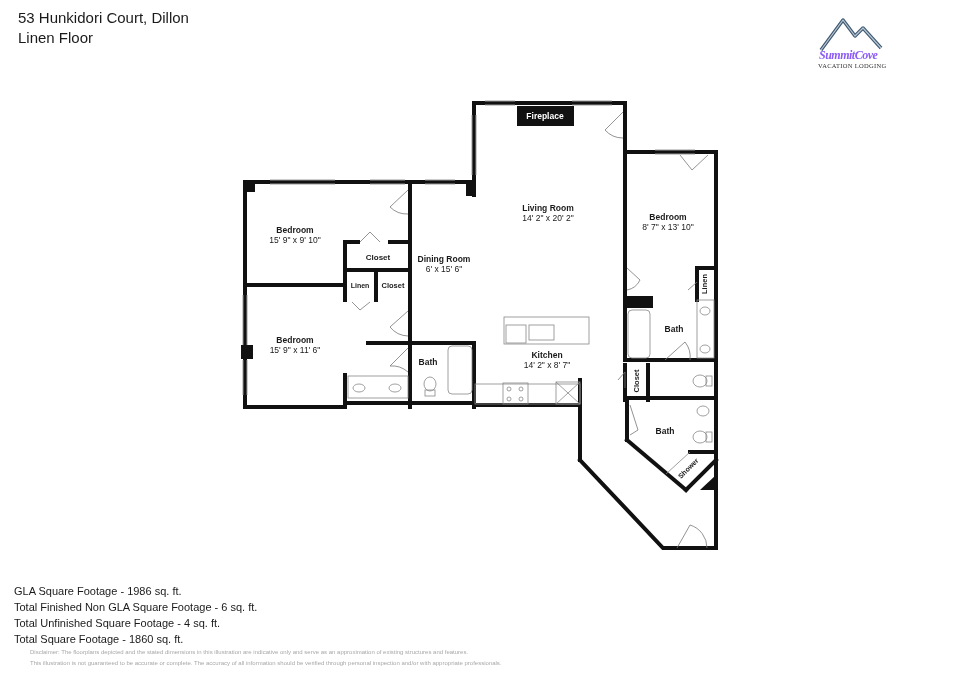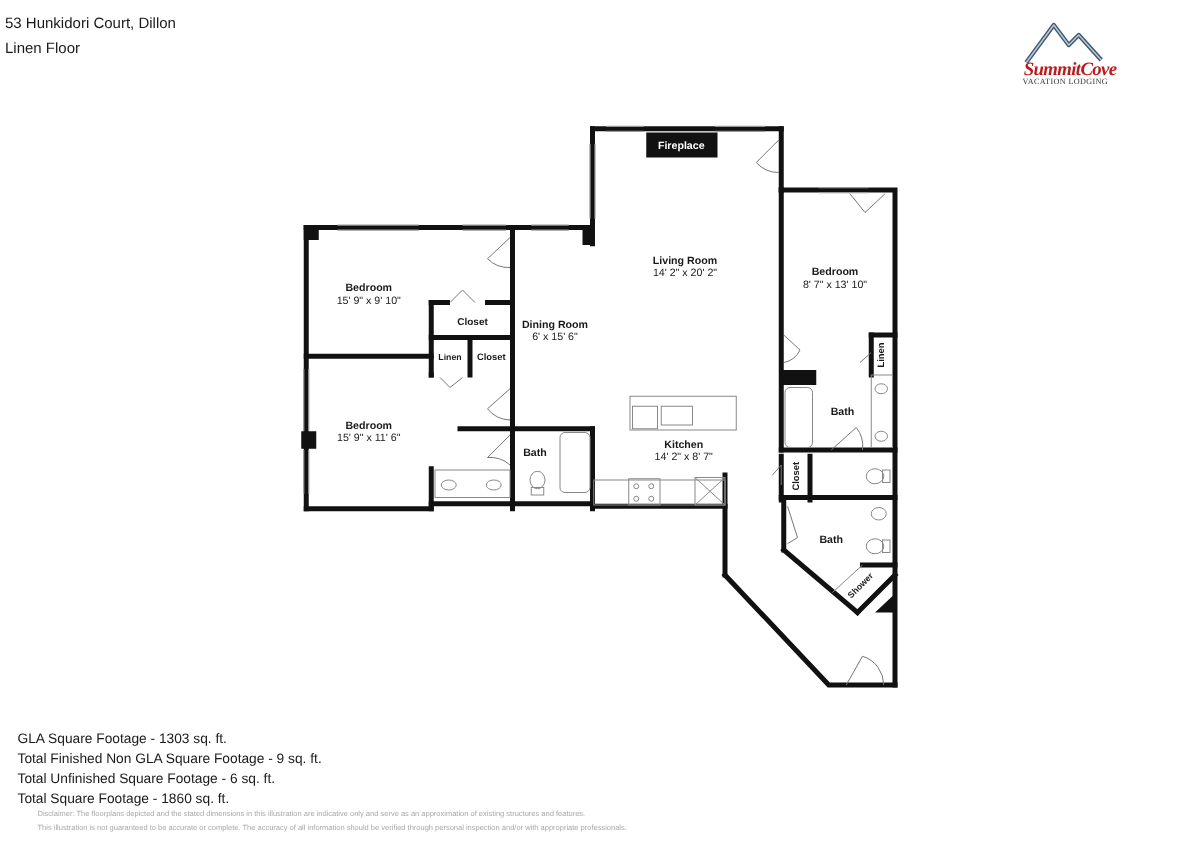--- a/index.html
+++ b/index.html
@@ -1,21 +1,21 @@
 <!DOCTYPE html>
 <html><head>
 <meta charset="utf-8">
 <style>
   html, body { margin:0; padding:0; background:#ffffff; }
   body { width:960px; height:679px; position:relative; overflow:hidden; font-family:"Liberation Sans", sans-serif; color:#1a1a1a; }
-  .hdr { position:absolute; left:4px; font-size:12px; line-height:14px; }
+  .hdr { position:absolute; left:18px; font-size:15px; line-height:14px; }
   #addr { top:11px; }
   #floor { top:31px; }
   .logo { position:absolute; left:815px; top:14px; width:74px; height:58px; }
-  .logo-name { position:absolute; left:4px; top:34px; font-family:"Liberation Serif", serif; font-size:15px; color:#b91c1c; font-weight:bold; letter-spacing:-0.5px; font-style:italic; }
+  .logo-name { position:absolute; left:4px; top:34px; font-family:"Liberation Serif", serif; font-size:12px; color:#8b5cf6; font-weight:bold; letter-spacing:-0.5px; font-style:italic; }
   .logo-sub { position:absolute; left:3px; top:48px; font-family:"Liberation Serif", serif; font-size:6.5px; color:#333; letter-spacing:0.3px; }
   .plan { position:absolute; left:0; top:0; }
   .stats { position:absolute; left:14px; top:583px; font-size:11px; line-height:16px; }
   .disc { position:absolute; left:30px; top:647px; font-size:6px; line-height:10.5px; color:#a8a8a8; }
   .rl { font-family:"Liberation Sans", sans-serif; font-weight:bold; font-size:8.5px; fill:#1a1a1a; }
   .rd { font-family:"Liberation Sans", sans-serif; font-size:8.5px; fill:#1a1a1a; }
   .rs { font-family:"Liberation Sans", sans-serif; font-weight:bold; font-size:8px; fill:#1a1a1a; }
 </style>
 </head>
 <body>
@@ -181,22 +181,22 @@
     <text x="428" y="365" text-anchor="middle" class="rl">Bath</text>
     <text x="674" y="332" text-anchor="middle" class="rl">Bath</text>
     <text x="665" y="434" text-anchor="middle" class="rl">Bath</text>
     <text transform="translate(707 284) rotate(-90)" text-anchor="middle" class="rs" style="font-size:7.5px">Linen</text>
     <text transform="translate(639 381) rotate(-90)" text-anchor="middle" class="rs" style="font-size:7.5px">Closet</text>
     <text transform="translate(690 470) rotate(-45)" text-anchor="middle" class="rs" style="font-size:7px">Shower</text>
   </g>
 </svg>
 
 <div class="stats">
-  <div>GLA Square Footage - 1303 sq. ft.</div>
-  <div>Total Finished Non GLA Square Footage - 9 sq. ft.</div>
-  <div>Total Unfinished Square Footage - 6 sq. ft.</div>
+  <div>GLA Square Footage - 1986 sq. ft.</div>
+  <div>Total Finished Non GLA Square Footage - 6 sq. ft.</div>
+  <div>Total Unfinished Square Footage - 4 sq. ft.</div>
   <div>Total Square Footage - 1860 sq. ft.</div>
 </div>
 
 <div class="disc">
   <div>Disclaimer: The floorplans depicted and the stated dimensions in this illustration are indicative only and serve as an approximation of existing structures and features.</div>
   <div>This illustration is not guaranteed to be accurate or complete. The accuracy of all information should be verified through personal inspection and/or with appropriate professionals.</div>
 </div>
 
 </body></html>

